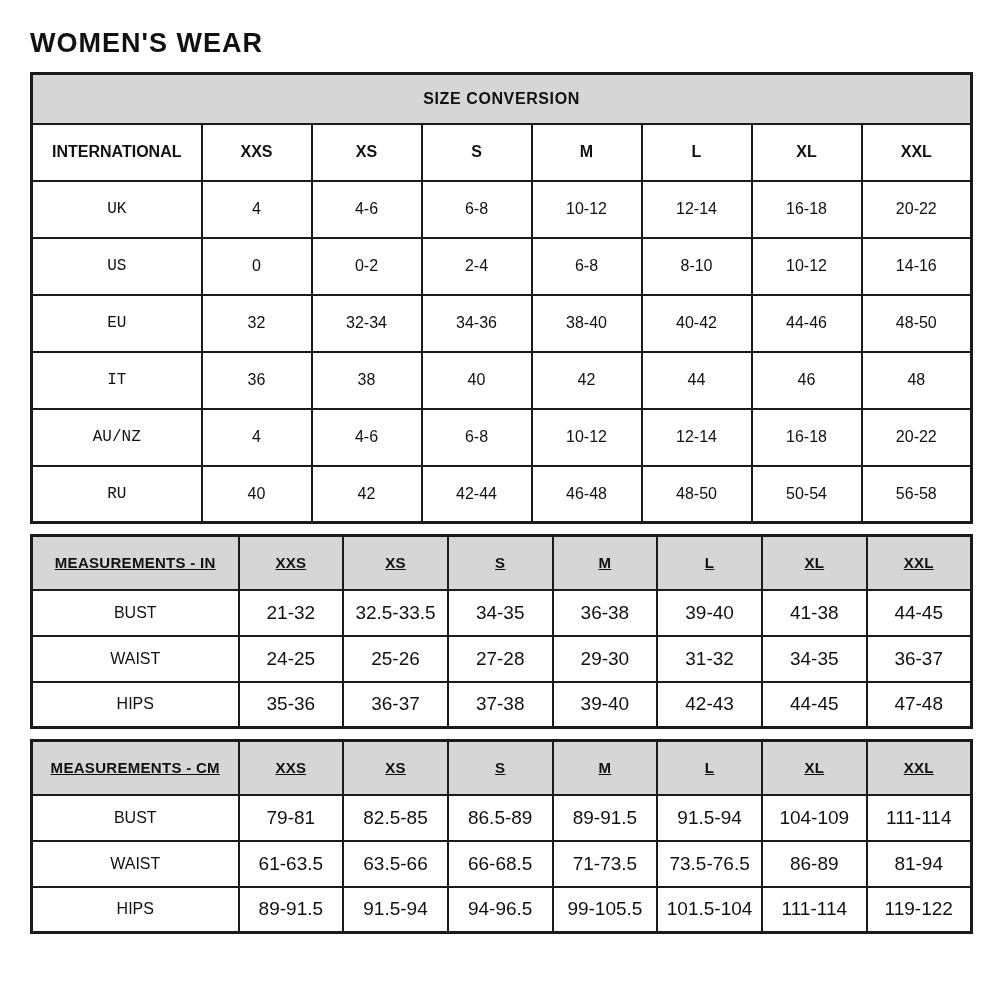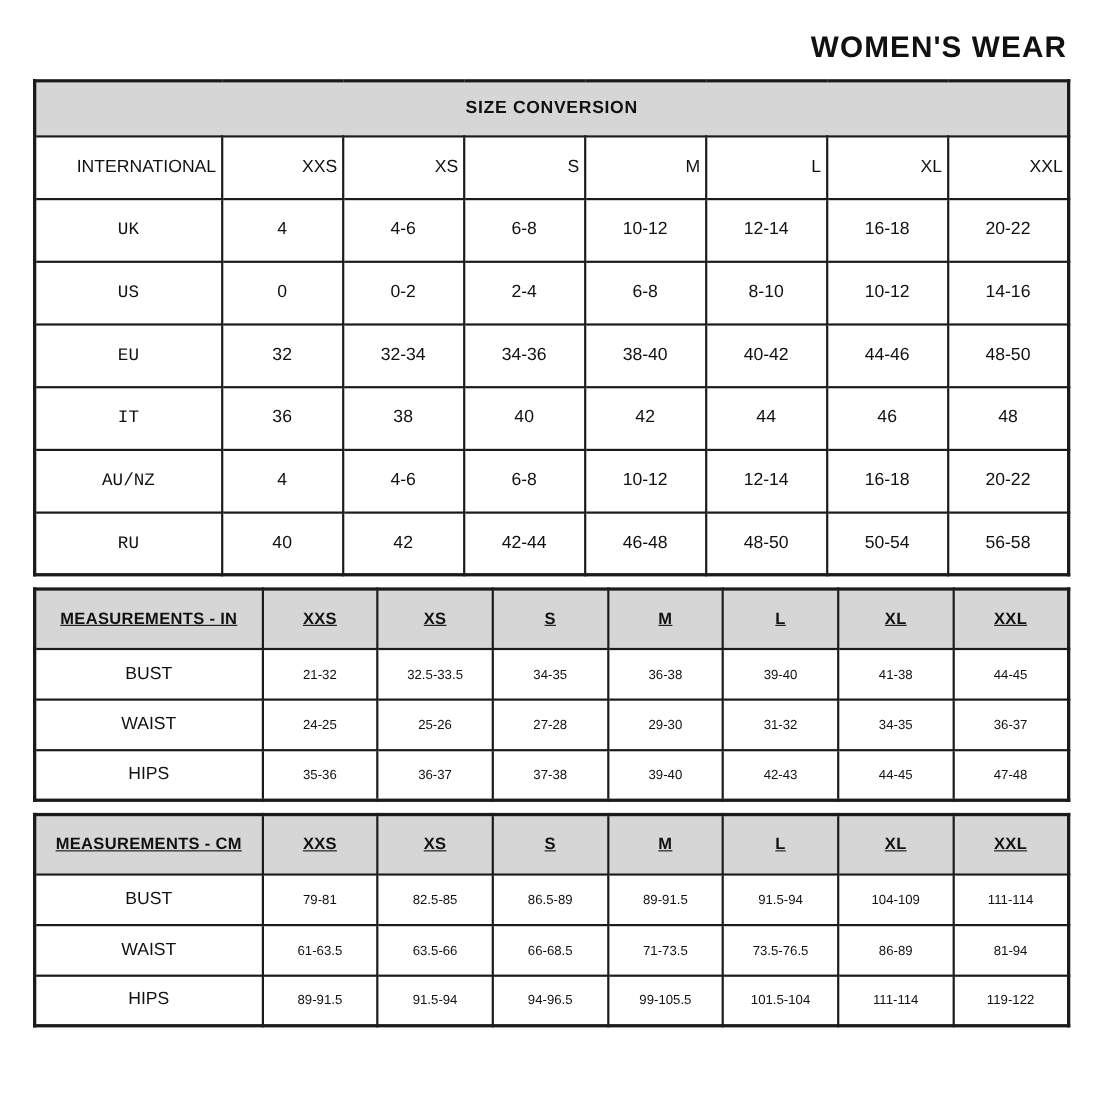--- a/index.html
+++ b/index.html
@@ -9,21 +9,21 @@
   }
   *{box-sizing:border-box;}
   html,body{margin:0;padding:0;background:#ffffff;}
   body{
     width:1000px;height:1000px;
     font-family:"Liberation Sans","DejaVu Sans",sans-serif;
     color:var(--text);
   }
   .page{padding:14px 30px 0 30px;}
   h1.title{
-    text-align:right;
+    text-align:left;
     font-size:27px;
     font-weight:700;
     letter-spacing:1px;
     margin:14px 0 13px 0;
     color:var(--text);
   }
   table{
     width:940px;
     border-collapse:collapse;
     table-layout:fixed;
@@ -43,36 +43,36 @@
   .tbl-conv col.c-first{width:170px;}
   .tbl-conv col.c-size{width:110px;}
   .tbl-conv tr.band-row{height:50px;}
   .tbl-conv tr{height:57px;}
   .band{
     background:var(--header-bg);
     font-weight:700;
     font-size:16px;
     letter-spacing:0.6px;
   }
-  .tbl-conv th.colhead{font-weight:400;font-size:16px;text-align:right;}
+  .tbl-conv th.colhead{font-weight:700;font-size:16px;}
   .tbl-conv td{font-size:16px;font-weight:400;}
   .tbl-conv td.lbl{font-size:16px;font-family:Liberation Mono, monospace;}
   
   .tbl-meas col.c-first{width:207px;}
   .tbl-meas col.c-size{width:104.7px;}
   .tbl-meas tr.head-row{height:54px;}
   .tbl-meas tr{height:46px;}
   .tbl-meas tr.head-row th{
     background:var(--header-bg);
     font-weight:700;
     font-size:15px;
     letter-spacing:0.3px;
     text-decoration:underline;
   }
-  .tbl-meas td{font-size:12px;font-weight:400;}
+  .tbl-meas td{font-size:19px;font-weight:400;}
   .tbl-meas td.lbl{font-size:16px;}
 </style>
 </head>
 <body>
 
 <div class="page">
 
   <h1 class="title">WOMEN'S WEAR</h1>
 
   <table class="tbl-conv">

